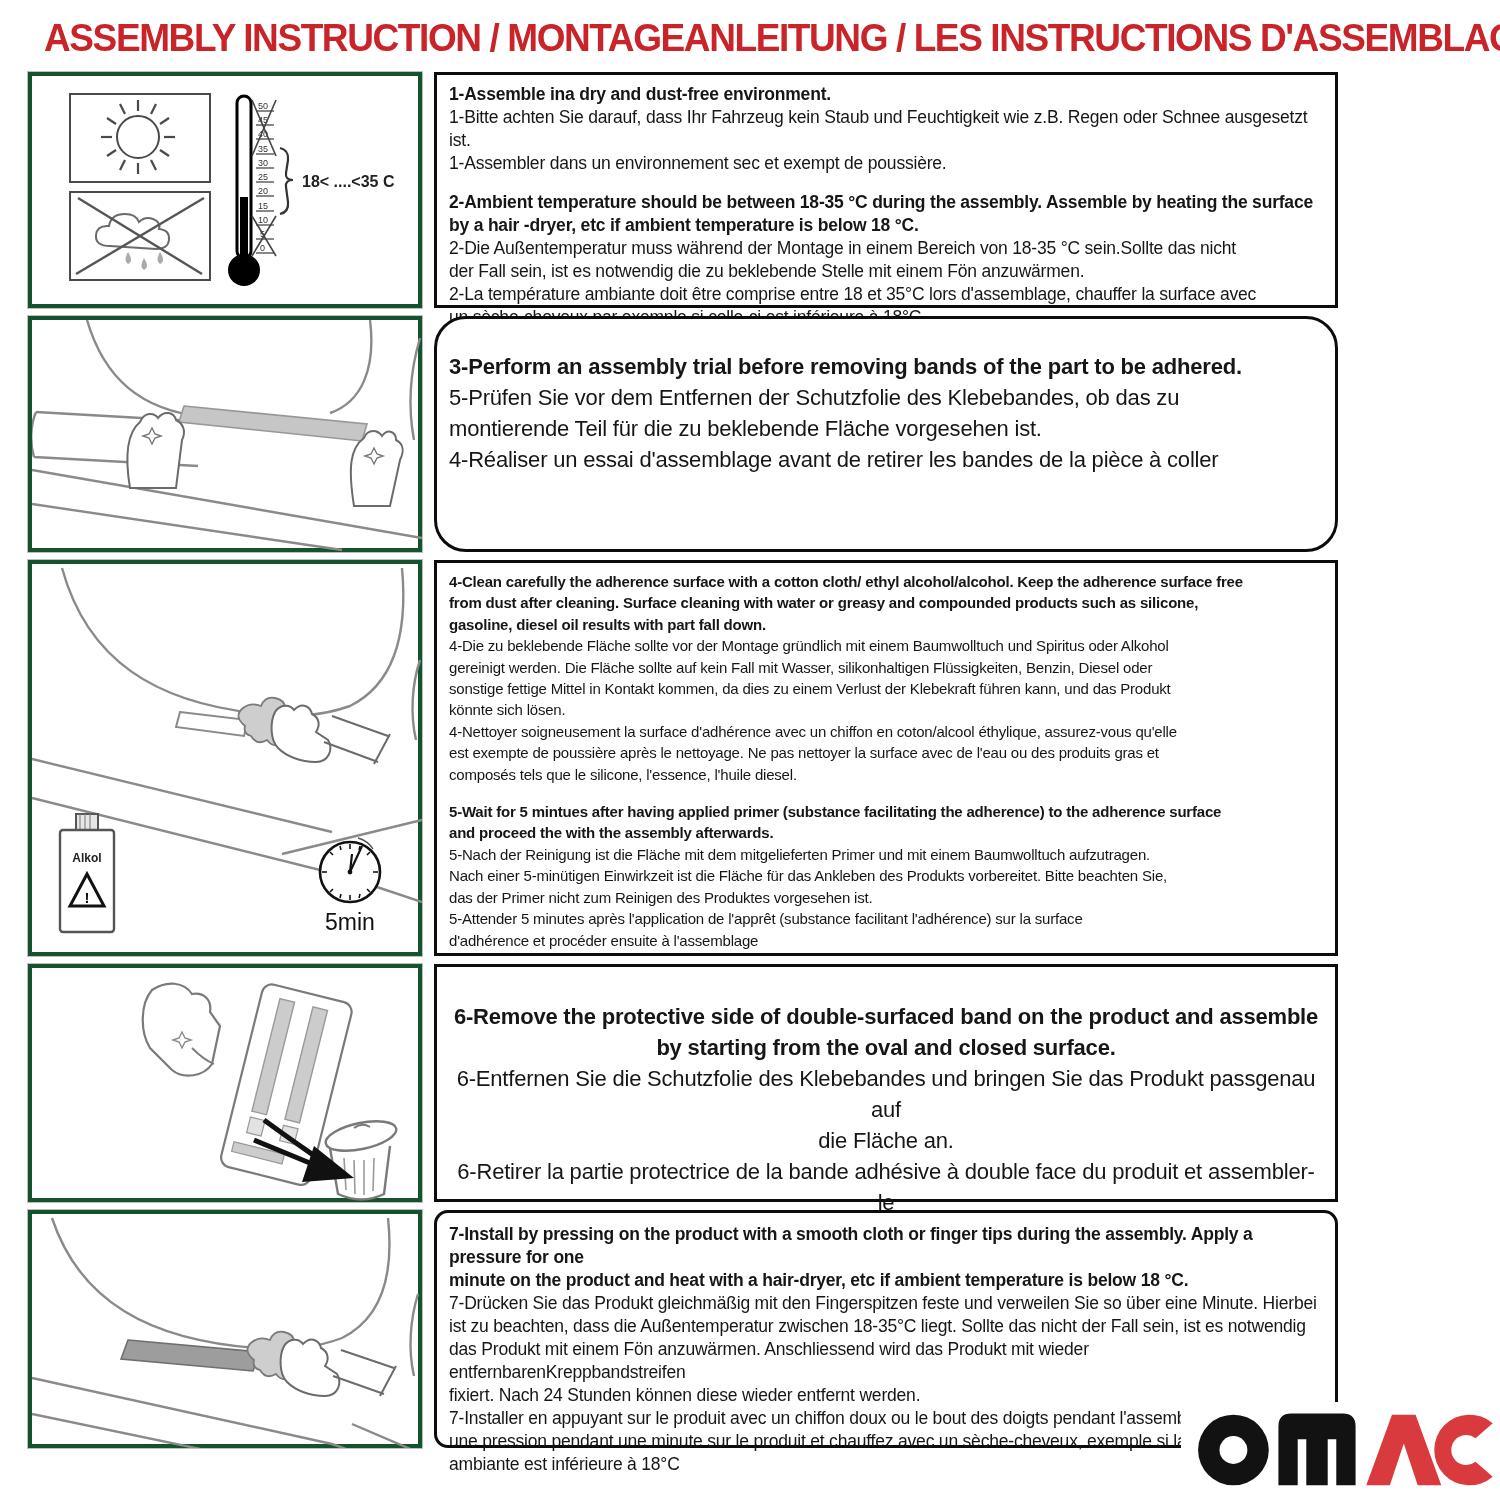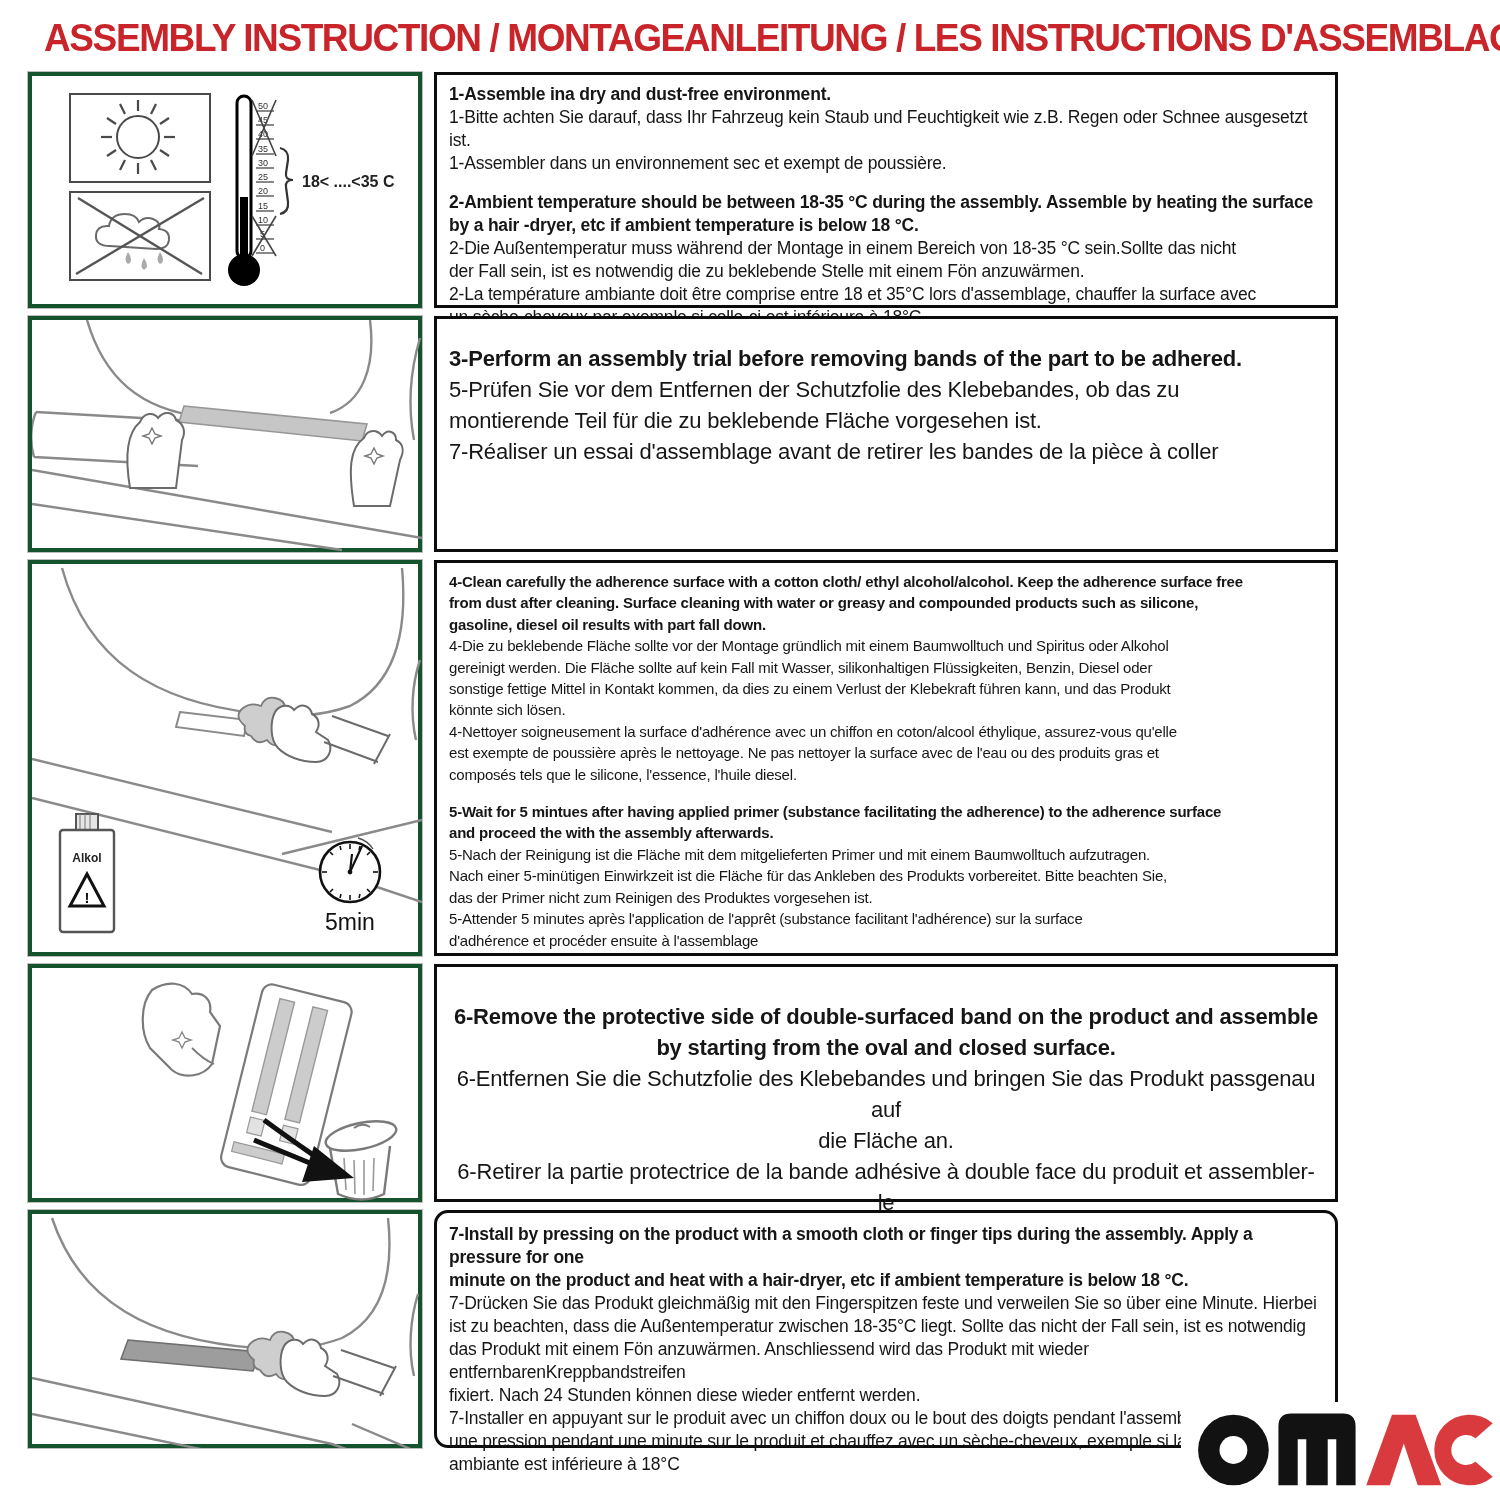--- a/index.html
+++ b/index.html
@@ -14,21 +14,21 @@
   .imgbox{position:absolute;left:0;top:0;width:394px;background:#fff;box-sizing:border-box;
           border:4px solid #14532d;box-shadow:0 0 0 1px #bdbdbd;}
   .textbox{position:absolute;left:406px;top:0;width:904px;height:100%;background:#fff;
            box-sizing:border-box;border:3px solid #0c0c0c;padding:8px 12px 6px 12px;}
   .textbox p{margin:0;white-space:pre-line;}
   .s17 p{font-size:17.5px;line-height:23px;letter-spacing:-0.2px;}
   .s16 p{font-size:15px;line-height:21.4px;letter-spacing:-0.2px;}
   .s22 p{font-size:22px;line-height:31px;letter-spacing:-0.2px;}
   p.b{font-weight:bold;}
   p.gap{margin-top:16px !important;}
-  .pt2{padding-top:24px;}
+  .pt2{padding-top:32px;border-radius:32px;}
   .pt4{padding-top:34px;text-align:center;}
   .pt5{padding-top:10px;border-radius:14px;}
   svg{display:block;}
   svg text{font-family:"Liberation Sans","DejaVu Sans",sans-serif;}
   .logo{position:absolute;right:3px;bottom:4px;background:#fff;padding:4px 0 2px 16px;}
 </style>
 </head>
 <body>
 
 <h1 class="title">ASSEMBLY INSTRUCTION / MONTAGEANLEITUNG / LES INSTRUCTIONS D'ASSEMBLAGE</h1>
@@ -138,21 +138,21 @@
       <g>
         <path d="M 322,186 C 316,148 318,128 332,118 C 336,108 346,110 350,116 C 356,108 364,112 364,120 C 372,124 372,132 368,140 L 358,186 Z" fill="#fff" stroke="#6b6b6b" stroke-width="2"></path>
         <path d="M 342,128 L 345,134 L 351,136 L 345,138 L 342,144 L 339,138 L 333,136 L 339,134 Z" fill="none" stroke="#777" stroke-width="1.4"></path>
       </g>
     </svg>
   </div>
   <div class="textbox s22 pt2">
     <p class="b">3-Perform an assembly trial before removing bands of the part to be adhered.</p>
     <p>5-Prüfen Sie vor dem Entfernen der Schutzfolie des Klebebandes, ob das zu
 montierende Teil für die zu beklebende Fläche vorgesehen ist.</p>
-    <p>7-Réaliser un essai d'assemblage avant de retirer les bandes de la pièce à coller</p>
+    <p>4-Réaliser un essai d'assemblage avant de retirer les bandes de la pièce à coller</p>
   </div>
 </div>
 
 <div class="row" style="top:560px;height:396px;">
   <div class="imgbox" style="height:396px;">
     <svg width="390" height="392" viewBox="0 0 390 392">
       <g fill="none" stroke="#8a8a8a" stroke-width="2.4">
         <path d="M 30,4 C 55,95 122,140 232,150"></path>
         <path d="M 370,4 C 376,70 362,120 318,142 C 290,152 258,154 232,150"></path>
         <path d="M 388,96 C 380,120 378,150 384,176"></path>

